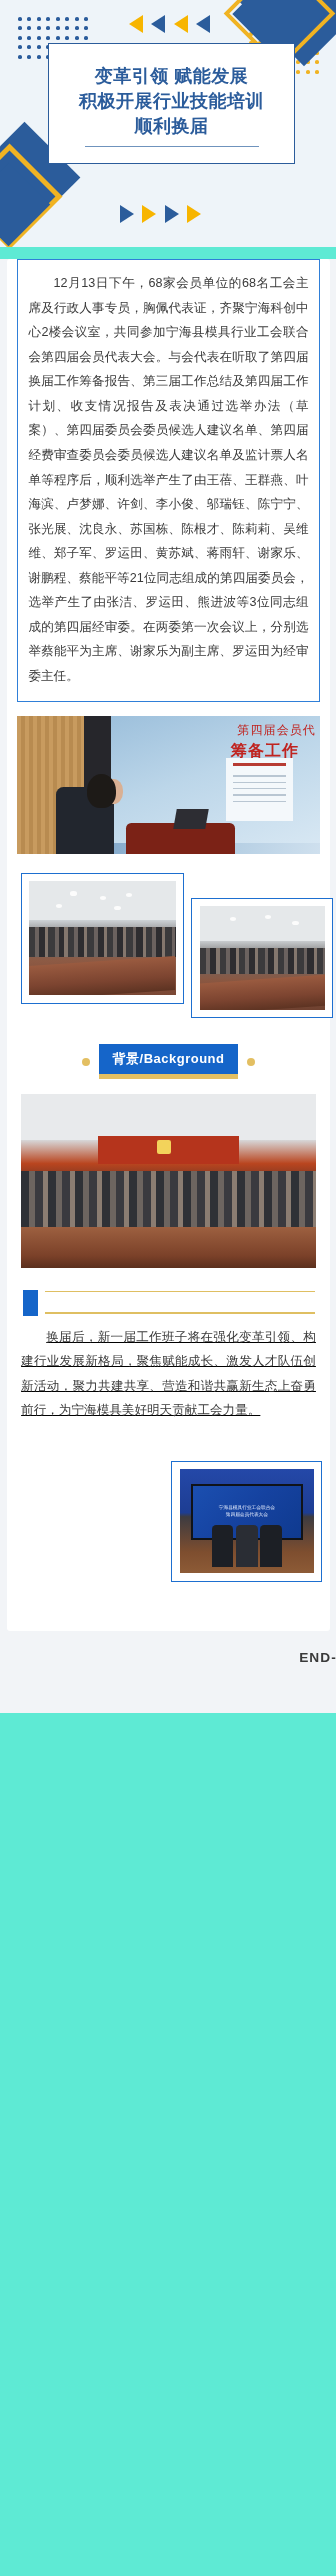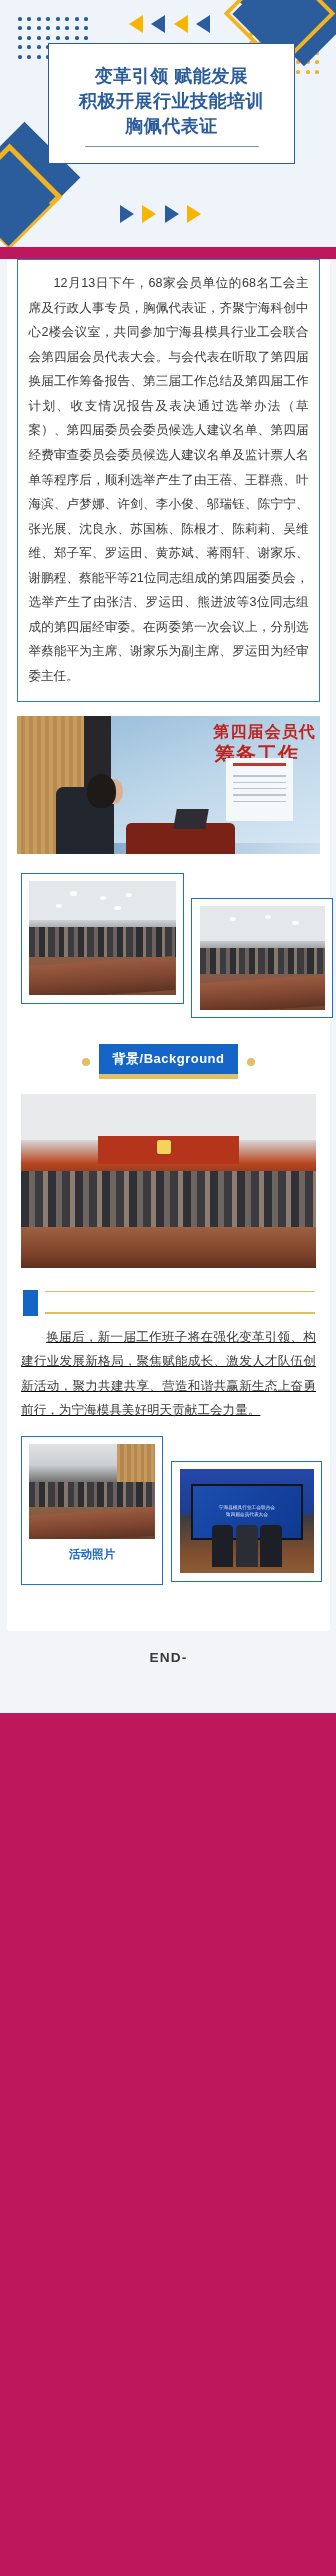--- a/index.html
+++ b/index.html
@@ -5,21 +5,21 @@
   * { box-sizing: border-box; margin: 0; padding: 0; }
   html, body {
     width: 337px;
     background: #ffffff;
     font-family: "Liberation Sans", "DejaVu Sans", sans-serif;
   }
   .page {
     position: relative;
     width: 337px;
     min-height: 2576px;
-    background: #be185d;
+    background: #5eead4;
     overflow: hidden;
   }
 
   
   .hero {
     position: relative;
     width: 337px;
     height: 247px;
     background: #eef4f9;
     overflow: hidden;
@@ -141,22 +141,22 @@
     height: 138px;
     position: relative;
     overflow: hidden;
     background: linear-gradient(105deg,#b9905a 0%, #a9834f 16%, #2b2b30 22%, #2f2f36 27%, #7fa5c8 34%, #a8c6de 60%, #cfe0ee 100%);
   }
   .photo-main .wall { position:absolute; left:0; top:0; width:22%; height:100%;
     background: repeating-linear-gradient(90deg,#c89b5f 0 3.7px,#b88b50 3.7px 8px); }
   .photo-main .darkpanel { position:absolute; left:22%; top:0; width:9%; height:100%; background:#26262b; }
   .photo-main .screen { position:absolute; left:31%; top:0; right:0; bottom:8%;
     background: linear-gradient(160deg,#9dc0dc 0%, #bcd6e9 45%, #d7e7f3 100%); }
-  .photo-main .screen-t1 { position:absolute; right:2%; top:5%; color:#c0231f; font-size:16px; font-weight:bold; letter-spacing:1.1px; white-space:nowrap;}
-  .photo-main .screen-t2 { position:absolute; right:10%; top:20%; color:#c0231f; font-size:20px; font-weight:bold; letter-spacing:1.1px; white-space:nowrap;}
+  .photo-main .screen-t1 { position:absolute; right:2%; top:5%; color:#c0231f; font-size:12px; font-weight:normal; letter-spacing:1.1px; white-space:nowrap;}
+  .photo-main .screen-t2 { position:absolute; right:10%; top:20%; color:#c0231f; font-size:16px; font-weight:bold; letter-spacing:1.1px; white-space:nowrap;}
   .photo-main .doc { position:absolute; left:55%; top:33%; width:32%; height:50%; background:#f4f8fb; }
   .photo-main .doc-h { position:absolute; left:10%; top:8%; width:80%; height:5%; background:#b73b33; }
   .photo-main .doc-l { position:absolute; left:10%; width:80%; height:1.1px; background:#b9c6d2; }
   .photo-main .person-head { position:absolute; left:23%; bottom:33%; width:29.5px; height:34px; background:#1d1a17; border-radius:50% 50% 44% 44%; }
   .photo-main .person-face { position:absolute; left:28%; bottom:36%; width:21px; height:25px; background:#d9b094; border-radius:46%; }
   .photo-main .person-body { position:absolute; left:13%; bottom:0; width:58px; height:67px; background:#22262e; border-radius:7.4px 11.6px 0 0; }
   .photo-main .podium { position:absolute; left:36%; bottom:0; width:36%; height:22%; background:#7b2216; border-radius:5.3px 5.3px 0 0;}
   .photo-main .laptop { position:absolute; left:52%; bottom:18%; width:32px; height:20px; background:#2d2d33; transform: skewX(-10deg); }
 
   
@@ -262,21 +262,21 @@
   .ph.group .tv-t { position:absolute; left:0; right:0; top:36%; text-align:center;
     color:#e9f0ff; font-size:4.7px; line-height:1.5; }
   .ph.group .p1, .ph.group .p2, .ph.group .p3 {
     position:absolute; bottom:6%; width:16%; height:40%; background:#1c1f25; border-radius:4.2px 4.2px 0 0;
   }
   .ph.group .p1 { left: 24%; }
   .ph.group .p2 { left: 42%; background:#2a2d34; }
   .ph.group .p3 { left: 60%; }
 
   .end {
-    text-align: center;
+    text-align: right;
     font-size: 13.7px;
     font-weight: bold;
     letter-spacing: 1.1px;
     color: #3a3a3a;
     padding: 19px 0 32px;
   }
 </style>
 </head>
 <body>
 
@@ -393,21 +393,21 @@
       <div class="tri tri-right-blue"></div>
       <div class="tri tri-right-gold"></div>
       <div class="tri tri-right-blue"></div>
       <div class="tri tri-right-gold"></div>
     </div>
 
     <div class="title-card">
       <h1>
         <span>变革引领  赋能发展</span><br>
         <span>积极开展行业技能培训</span><br>
-        <span>胸佩代表证</span>
+        <span>顺利换届</span>
       </h1>
       <div class="title-rule"></div>
     </div>
   </div>
 
   <div class="content">
     <div class="card">
 
       <div class="textbox">
         <p class="body">12月13日下午，68家会员单位的68名工会主席及行政人事专员，胸佩代表证，齐聚宁海科创中心2楼会议室，共同参加宁海县模具行业工会联合会第四届会员代表大会。与会代表在听取了第四届换届工作筹备报告、第三届工作总结及第四届工作计划、收支情况报告及表决通过选举办法（草案）、第四届委员会委员候选人建议名单、第四届经费审查委员会委员候选人建议名单及监计票人名单等程序后，顺利选举产生了由王蓓、王群燕、叶海滨、卢梦娜、许剑、李小俊、邬瑞钰、陈宁宁、张光展、沈良永、苏国栋、陈根才、陈莉莉、吴维维、郑子军、罗运田、黄苏斌、蒋雨轩、谢家乐、谢鹏程、蔡能平等21位同志组成的第四届委员会，选举产生了由张洁、罗运田、熊进波等3位同志组成的第四届经审委。在两委第一次会议上，分别选举蔡能平为主席、谢家乐为副主席、罗运田为经审委主任。</p>
@@ -479,29 +479,20 @@
         <div class="blue-block"></div>
         <div class="gold-line top"></div>
         <div class="gold-line bottom"></div>
       </div>
 
       <div style="margin:5.3px 13.7px 0;text-decoration:underline;">
         <p class="body">换届后，新一届工作班子将在强化变革引领、构建行业发展新格局，聚焦赋能成长、激发人才队伍创新活动，聚力共建共享、营造和谐共赢新生态上奋勇前行，为宁海模具美好明天贡献工会力量。</p>
       </div>
 
       <div class="photo-pair2">
-        <div class="frame frame-c">
-          <div class="ph vote" style="height:72%">
-            <div class="woodwall"></div>
-            <div class="redbox"></div>
-            <div class="crowd"></div>
-            <div class="desk"></div>
-          </div>
-          <div class="caption">活动照片</div>
-        </div>
         <div class="frame frame-d">
           <div class="ph group">
             <div class="tv">
               <div class="tv-t">
                 <span>宁海县模具行业工会联合会</span><br>
                 <span>第四届会员代表大会</span>
               </div>
             </div>
             <div class="p1"></div>
             <div class="p2"></div>

